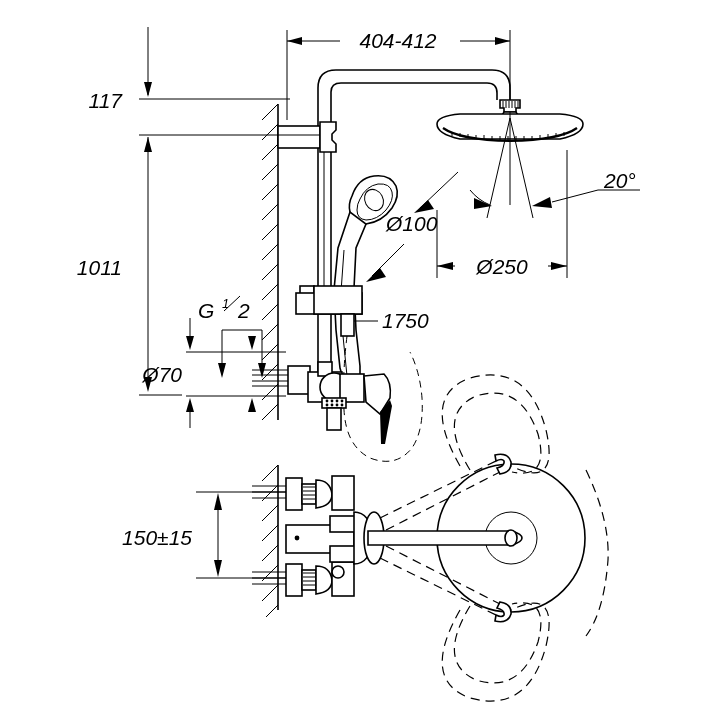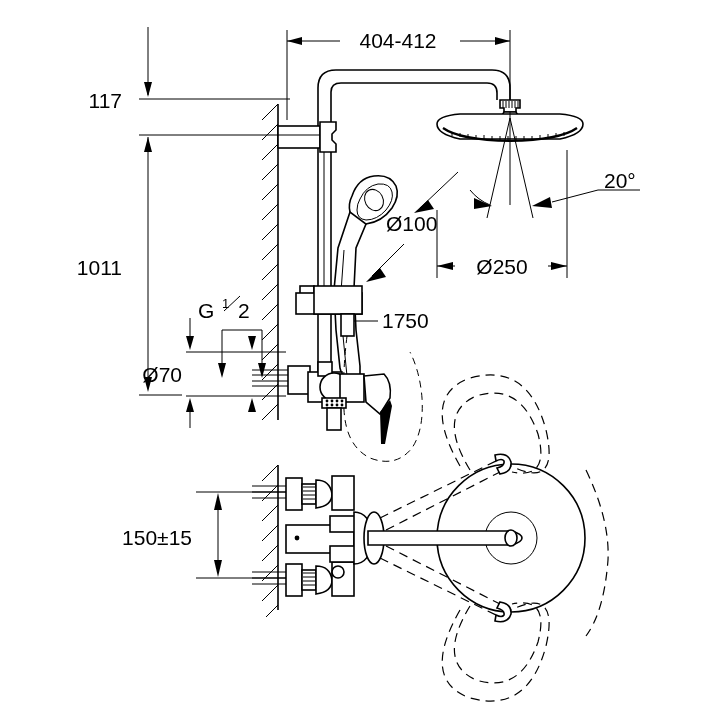--- a/index.html
+++ b/index.html
@@ -9,20 +9,21 @@
   }
   body {
     font-family: "Liberation Sans", sans-serif;
   }
   #drawing-root {
     position: relative;
     width: 720px;
     height: 720px;
     background: #ffffff;
     overflow: hidden;
+    font-style: italic;
   }
   #drawing-svg {
     position: absolute;
     left: 0;
     top: 0;
     width: 720px;
     height: 720px;
     display: block;
   }
   .dim-text {

